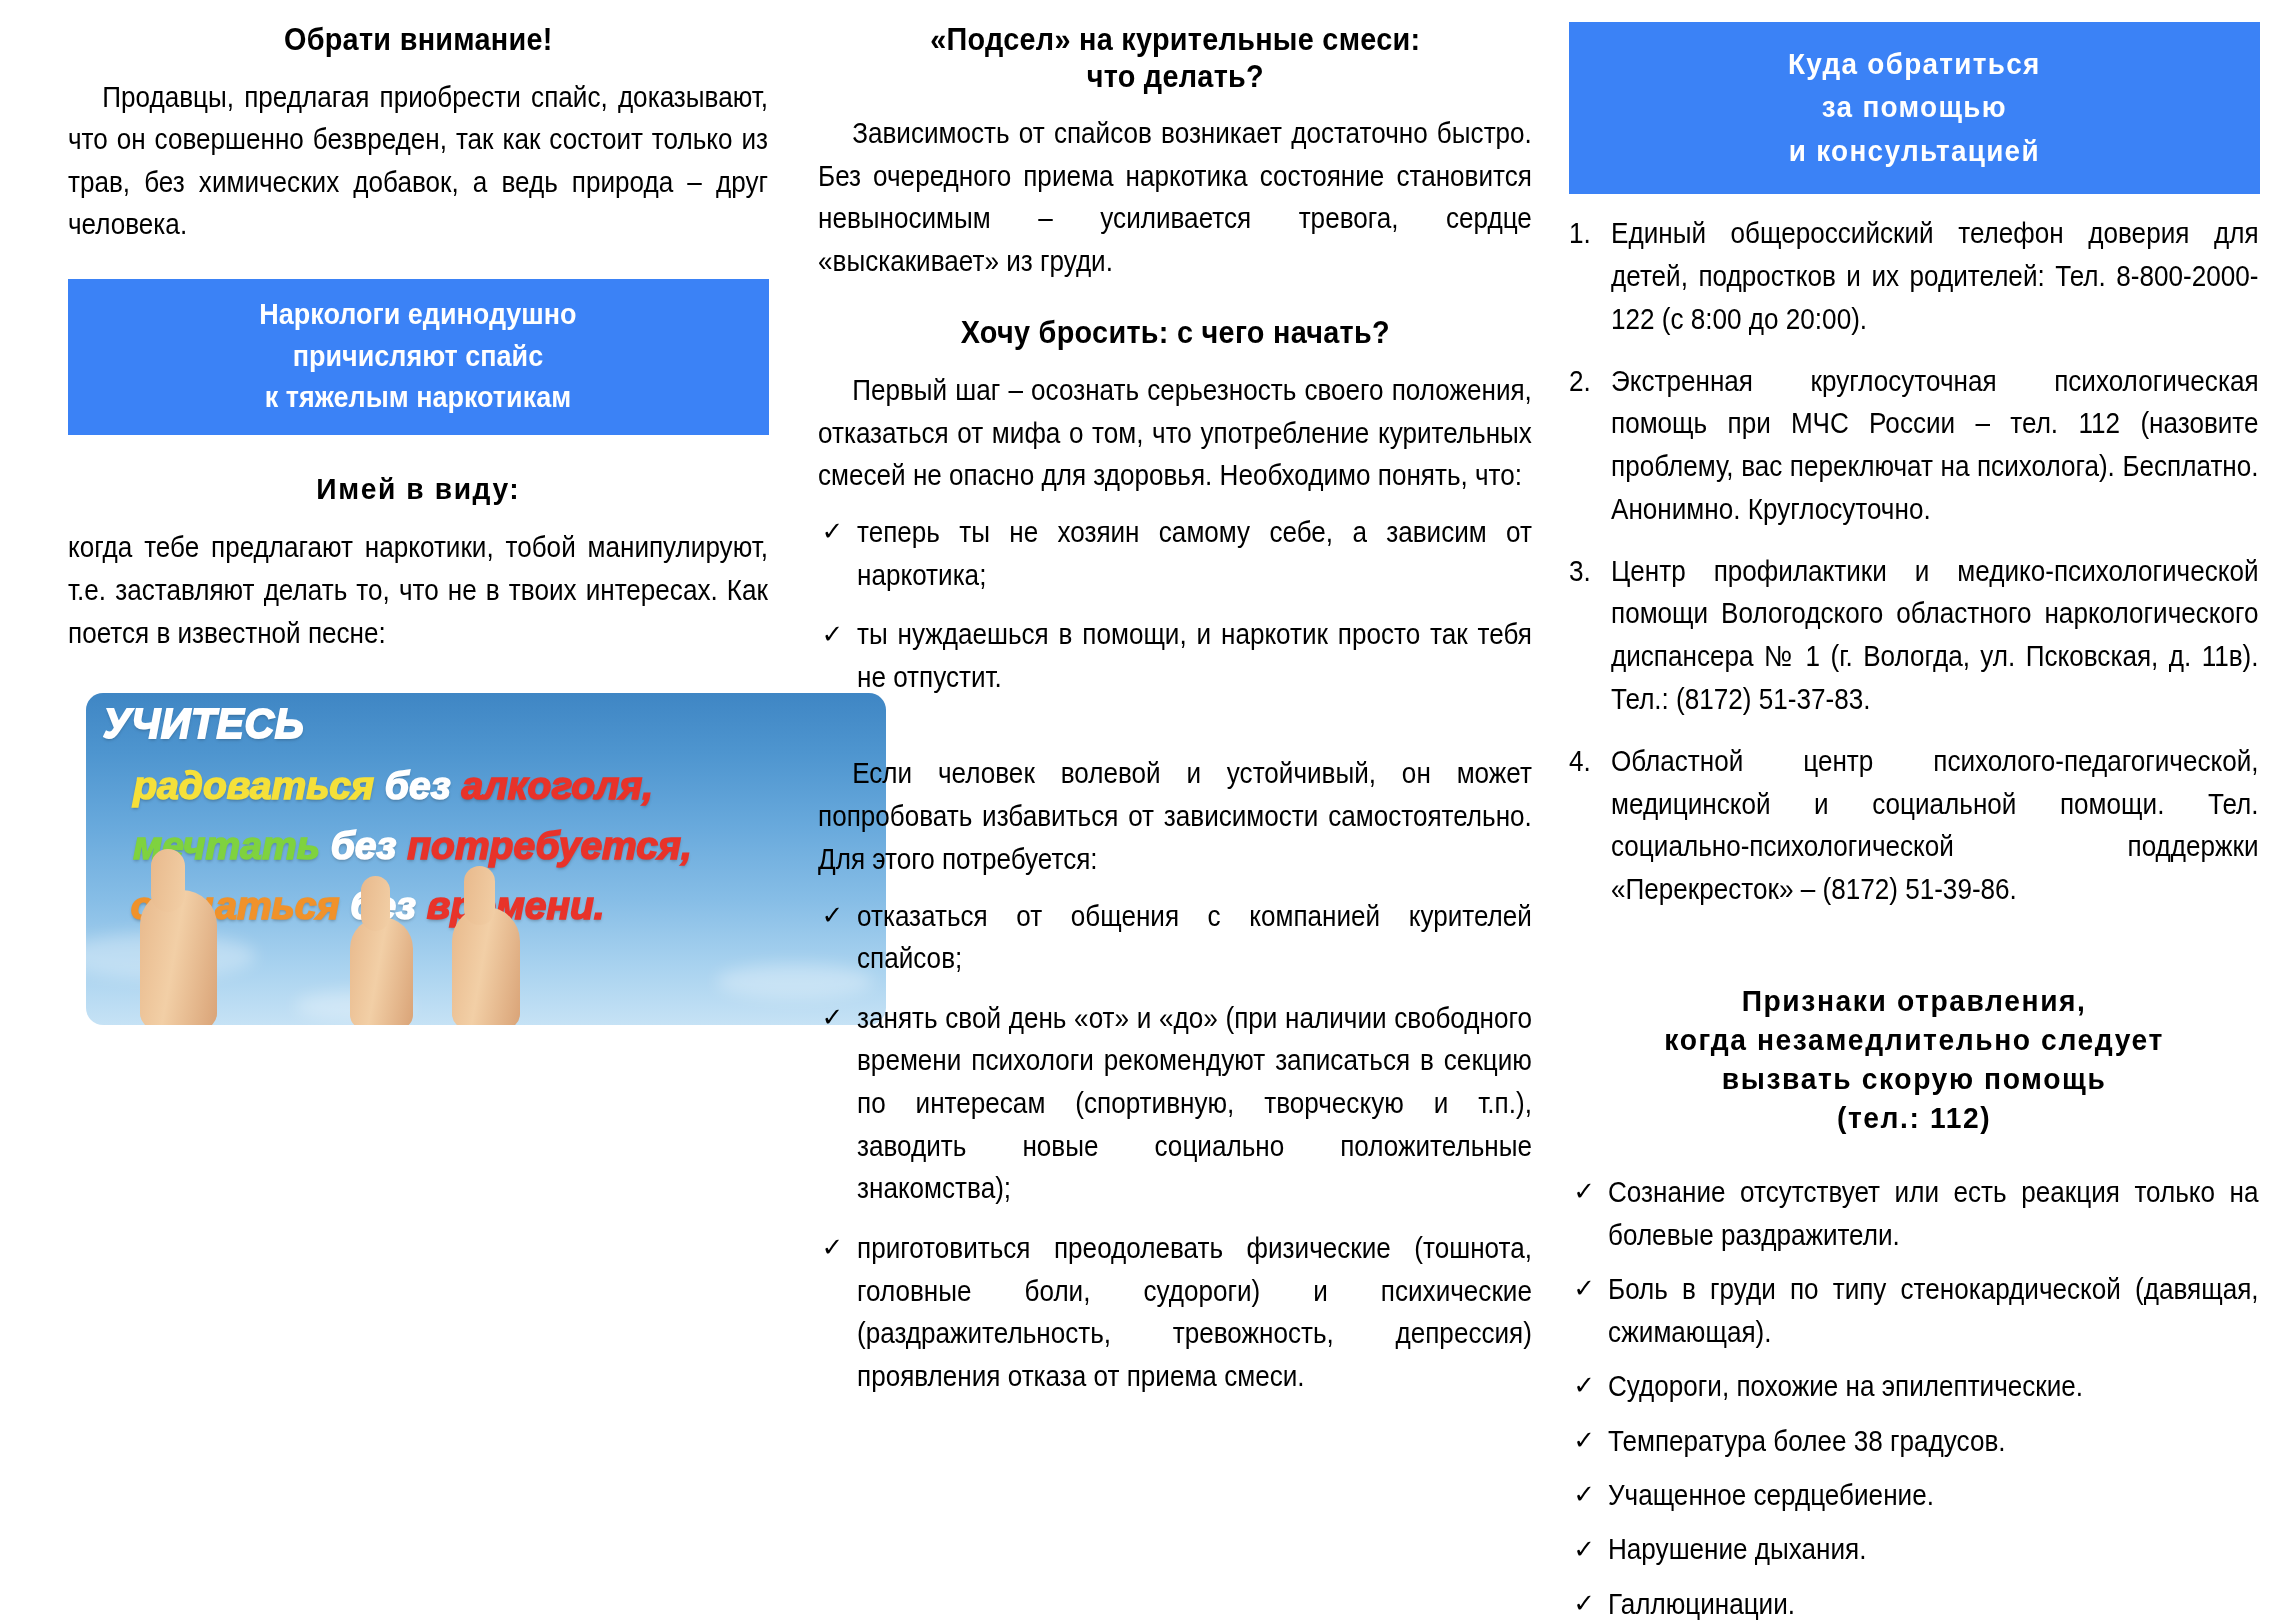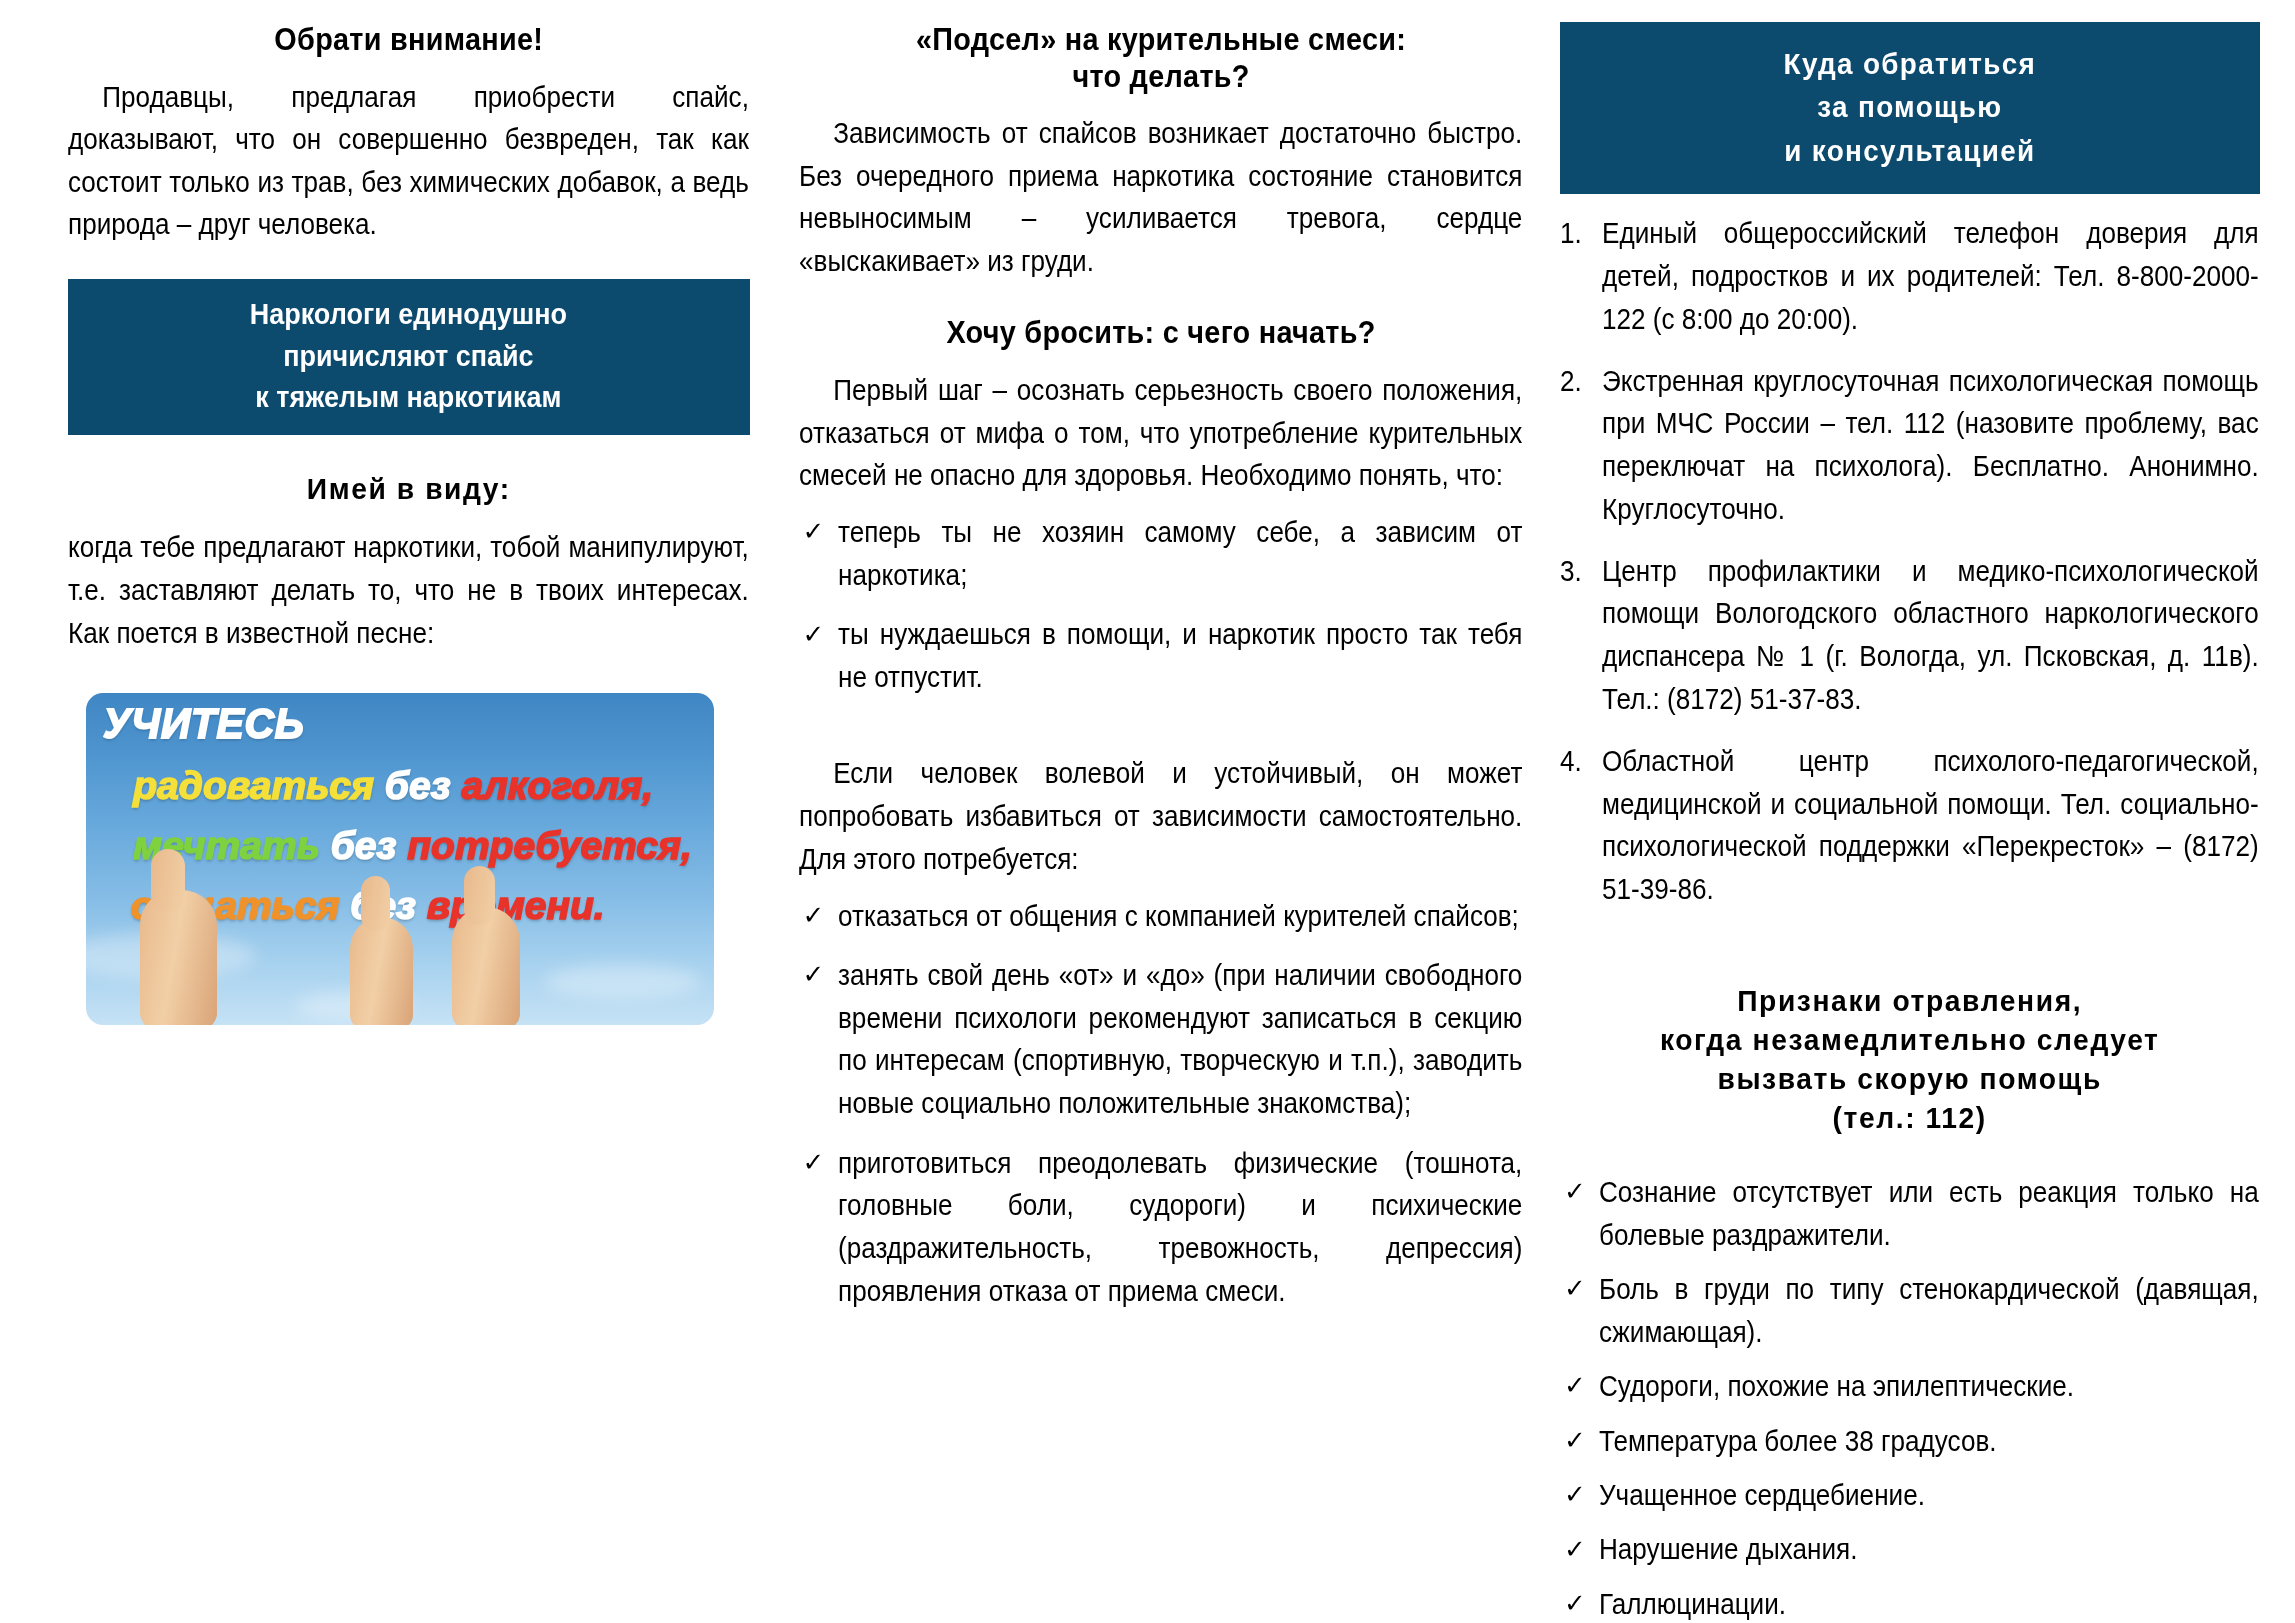--- a/index.html
+++ b/index.html
@@ -63,21 +63,21 @@
     text-justify: inter-word;
     margin: 0 0 14.4px 0;
     transform: scaleX(0.9);
     transform-origin: left center;
     width: 111%;
   }
   p.body.indent { text-indent: 38px; }
 
   
   .redbox {
-    background: #0c4a6e;
+    background: #3b82f6;
     color: #ffffff;
     font-weight: bold;
     text-align: center;
     font-size: 29px;
     line-height: 1.42;
     padding: 15.7px 14.4px 17px 14.4px;
     box-sizing: border-box;
   }
   .redbox span.line {
     display: block;
@@ -158,21 +158,21 @@
   .poem .pline {
     font-size: 29px;
     line-height: 1.50;
     transform: scaleX(0.9);
     transform-origin: left center;
   }
 
   
   .poster {
     position: relative;
-    width: 628px;
+    width: 800px;
     height: 332px;
     margin: 39px 0 0 18.3px;
     border-radius: 17px;
     overflow: hidden;
     background: linear-gradient(180deg,
         #3f86c4 0%, #4e95cf 18%, #68a9dc 40%,
         #86bde6 62%, #a8d2ef 82%, #c6e2f5 100%);
   }
   .poster .cloud {
     position: absolute;

